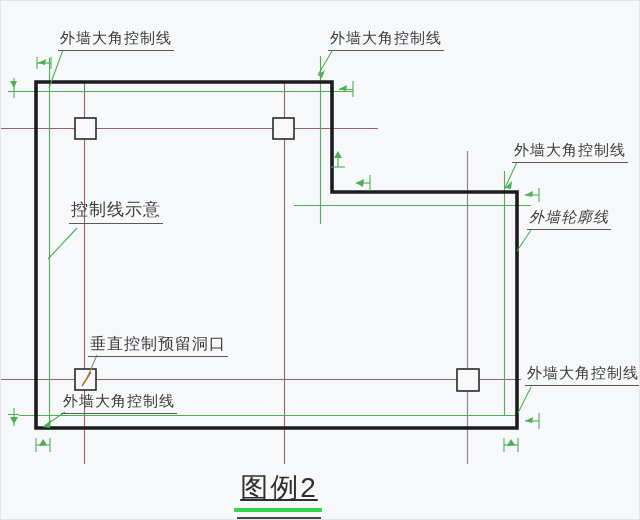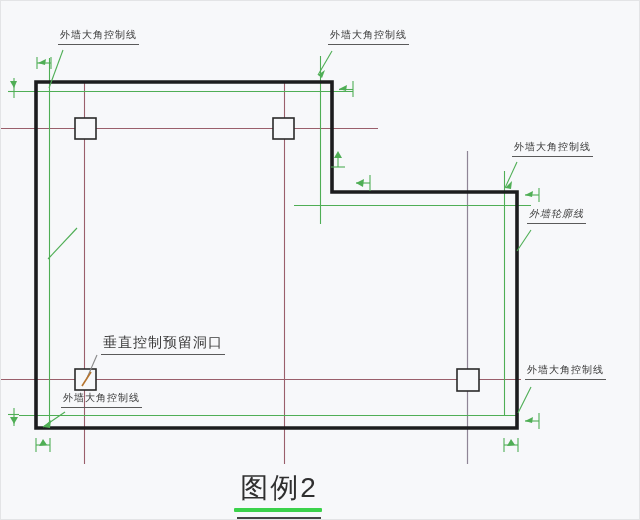--- a/index.html
+++ b/index.html
@@ -14,32 +14,32 @@
   .ax2{stroke:var(--axis_line_alt,#8f8596);stroke-width:1.2;}
   .gl{stroke:var(--control_line,#4fae55);stroke-width:1.1;fill:none;}
   .outline{stroke:var(--outline,#1c1c1e);stroke-width:3.6;fill:none;stroke-linejoin:miter;}
   .col{stroke:#2a2a2a;stroke-width:1.6;fill:var(--background,#f7f8fa);}
   .ld{stroke:var(--control_line,#4fae55);stroke-width:1.1;}
   .ldg{stroke:var(--leader_gray,#8a8a8a);stroke-width:1.1;}
   .lo{stroke:var(--leader_accent,#b5742f);stroke-width:1.6;}
   .ar{fill:var(--control_line,#4fae55);stroke:none;}
   .lbl{
     position:absolute;white-space:nowrap;color:var(--label_text,#3a3a3a);
-    font-size:10px;line-height:1.25;letter-spacing:1px;font-weight:500;
+    font-size:15px;line-height:1.25;letter-spacing:1px;font-weight:500;
     border-bottom:1px solid var(--label_underline,#5a5a5a);padding:0 2px 2px 2px;
   }
-  .lbl.small{font-size:14px;margin-left:13px;}
+  .lbl.small{font-size:16px;}
   .note{position:absolute;left:68px;top:197px;color:var(--label_text,#3a3a3a);}
   .note-title{font-size:17px;letter-spacing:1px;font-weight:500;
     border-bottom:1px solid var(--label_underline,#5a5a5a);padding:0 2px 2px 2px;display:inline-block;}
   .note-sub{font-size:11px;font-weight:700;letter-spacing:0.5px;margin-top:2px;}
   .legend-title{
     position:absolute;left:236px;top:468px;width:84px;text-align:center;
     font-size:28px;letter-spacing:2px;color:#2f2f2f;font-weight:500;
-    border-bottom:2px solid #454545;padding-bottom:10px;
+    border-bottom:2px solid #454545;padding-bottom:10px;text-decoration:underline;
   }
   .legend-underline{
     position:absolute;left:233px;top:507px;width:88px;height:4px;
     background:var(--title_underline,#3bd24b);border-radius:1px;
   }
 </style>
 </head>
 <body>
 
 <div id="stage">
@@ -129,20 +129,21 @@
       <polygon class="ar" points="510,438 506,445 514,444"></polygon>
     </g>
   </svg>
 
   <div class="lbl" style="left:57px;top:28px;">外墙大角控制线</div>
   <div class="lbl" style="left:327px;top:28px;">外墙大角控制线</div>
   <div class="lbl" style="left:511px;top:140px;">外墙大角控制线</div>
   <div class="lbl" style="left:526px;top:207px;font-style:italic;">外墙轮廓线</div>
 
   <div class="note">
+    <div class="note-title">控制线示意</div>
   </div>
 
   <div class="lbl small" style="left:87px;top:333px;">垂直控制预留洞口</div>
   <div class="lbl" style="left:60px;top:391px;">外墙大角控制线</div>
   <div class="lbl" style="left:524px;top:363px;">外墙大角控制线</div>
 
   <div class="legend-title">图例2</div>
   <div class="legend-underline"></div>
 
 </div>

